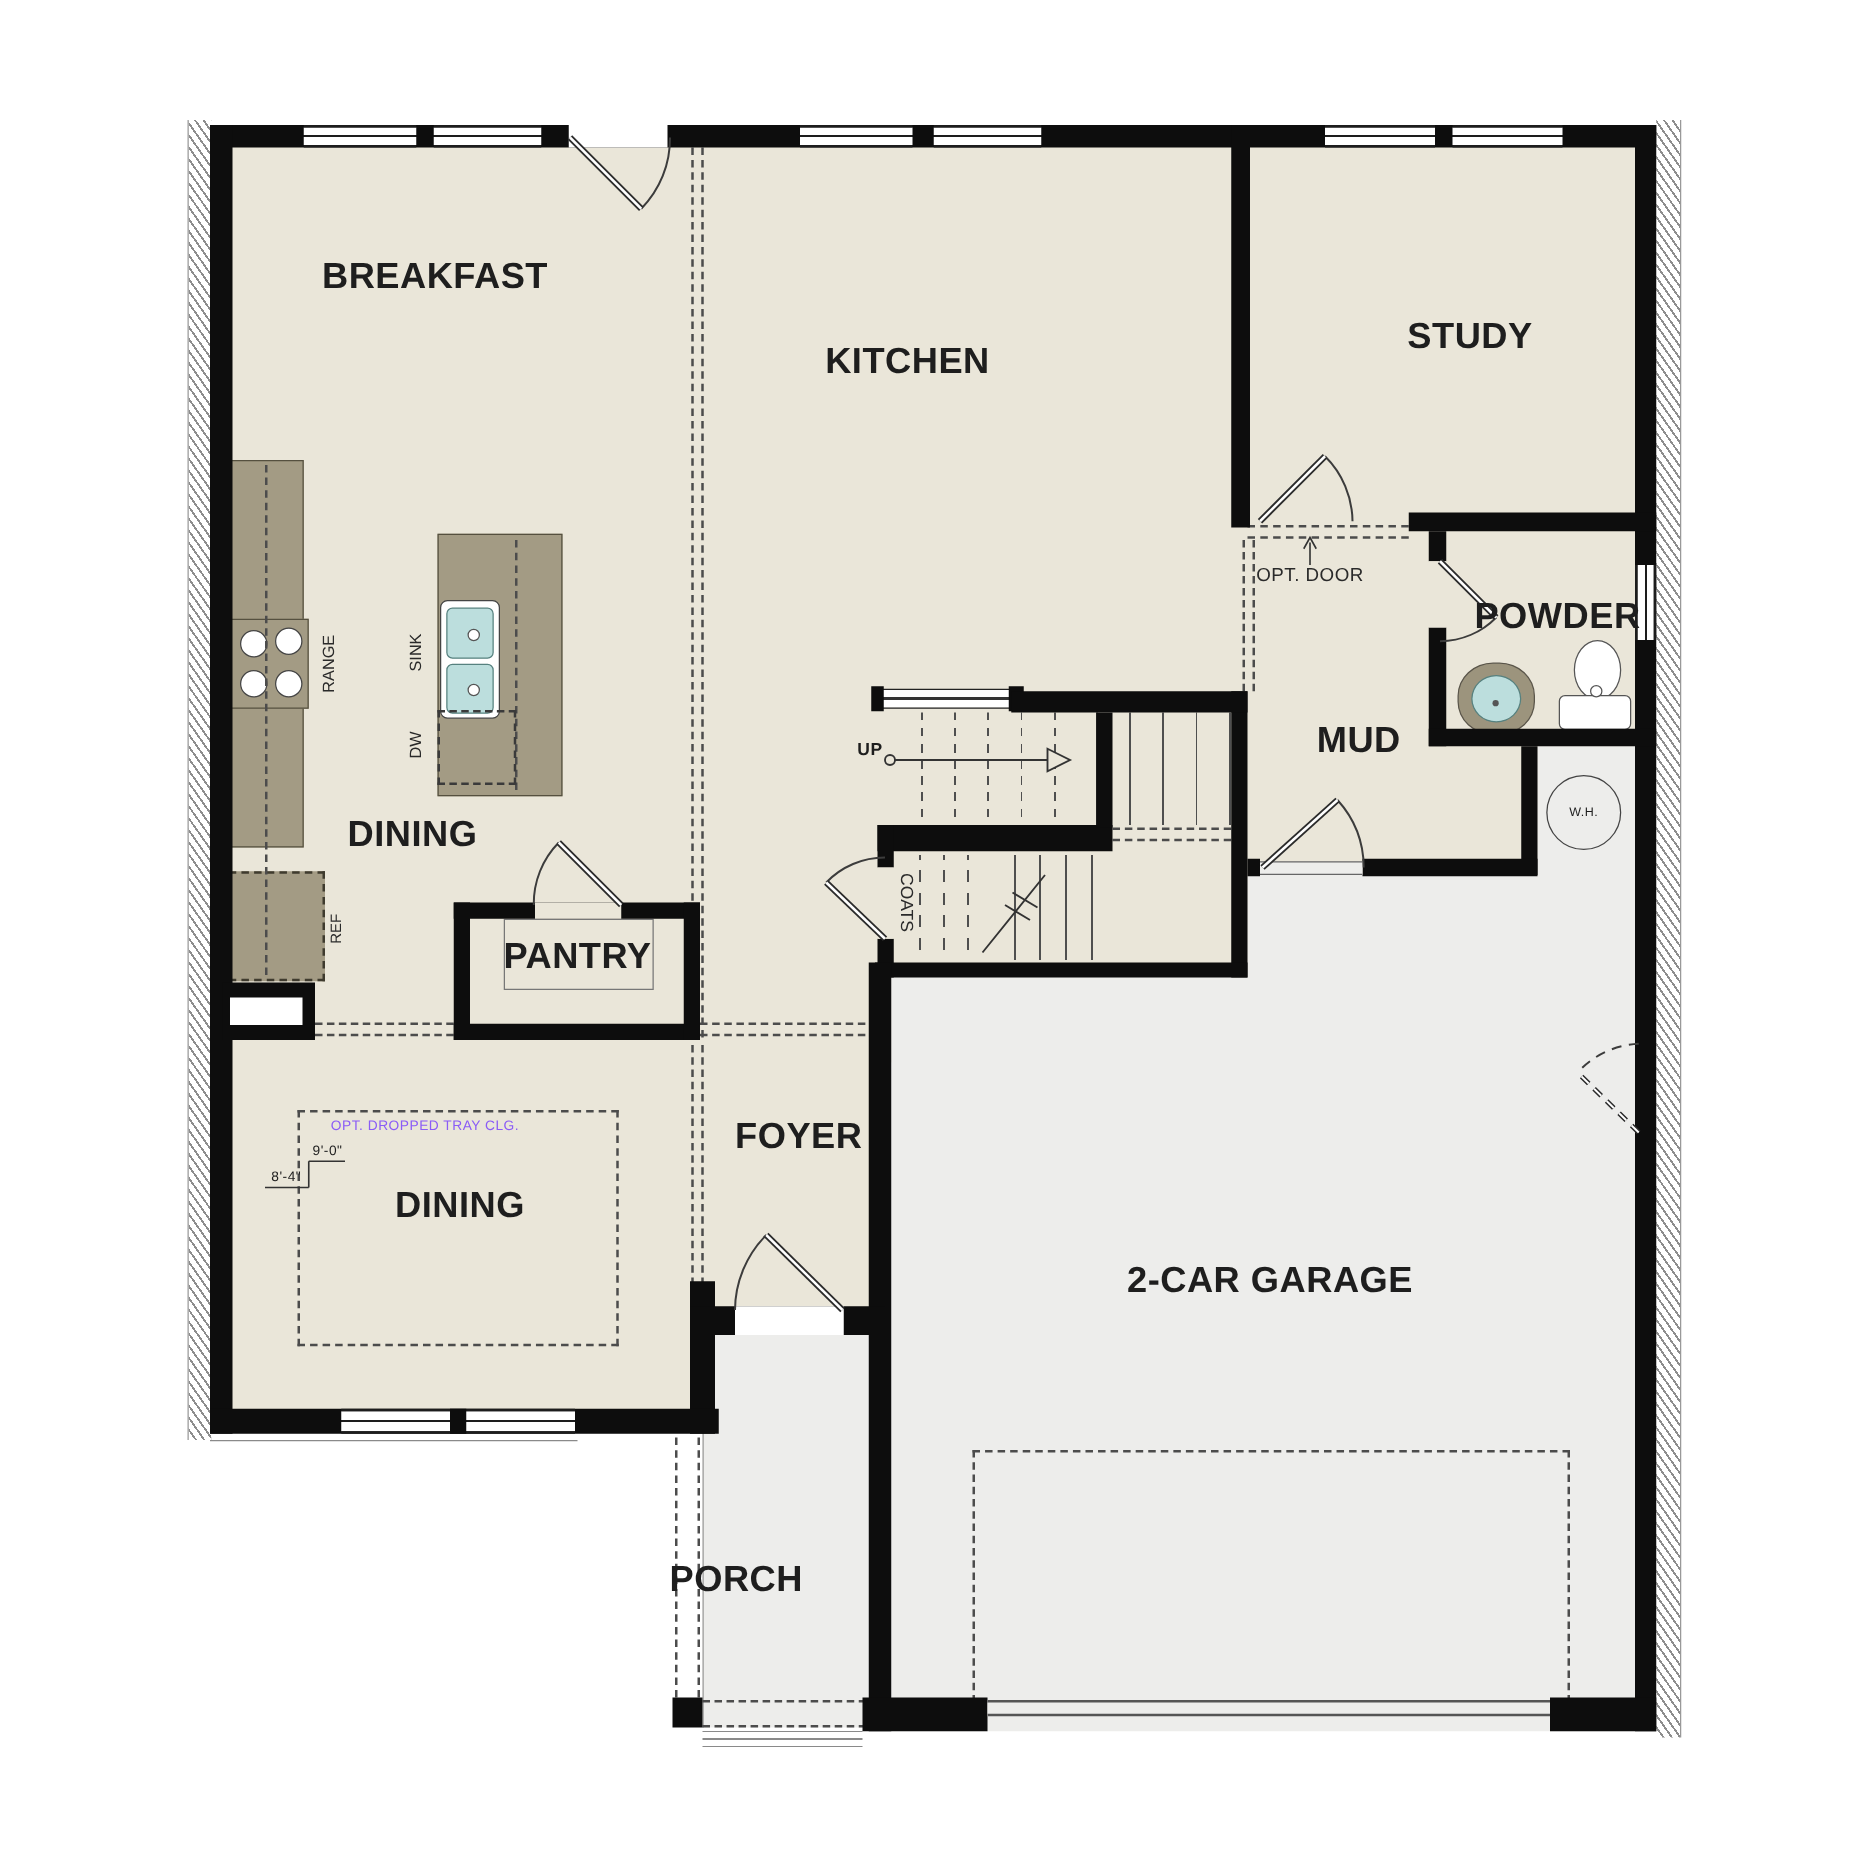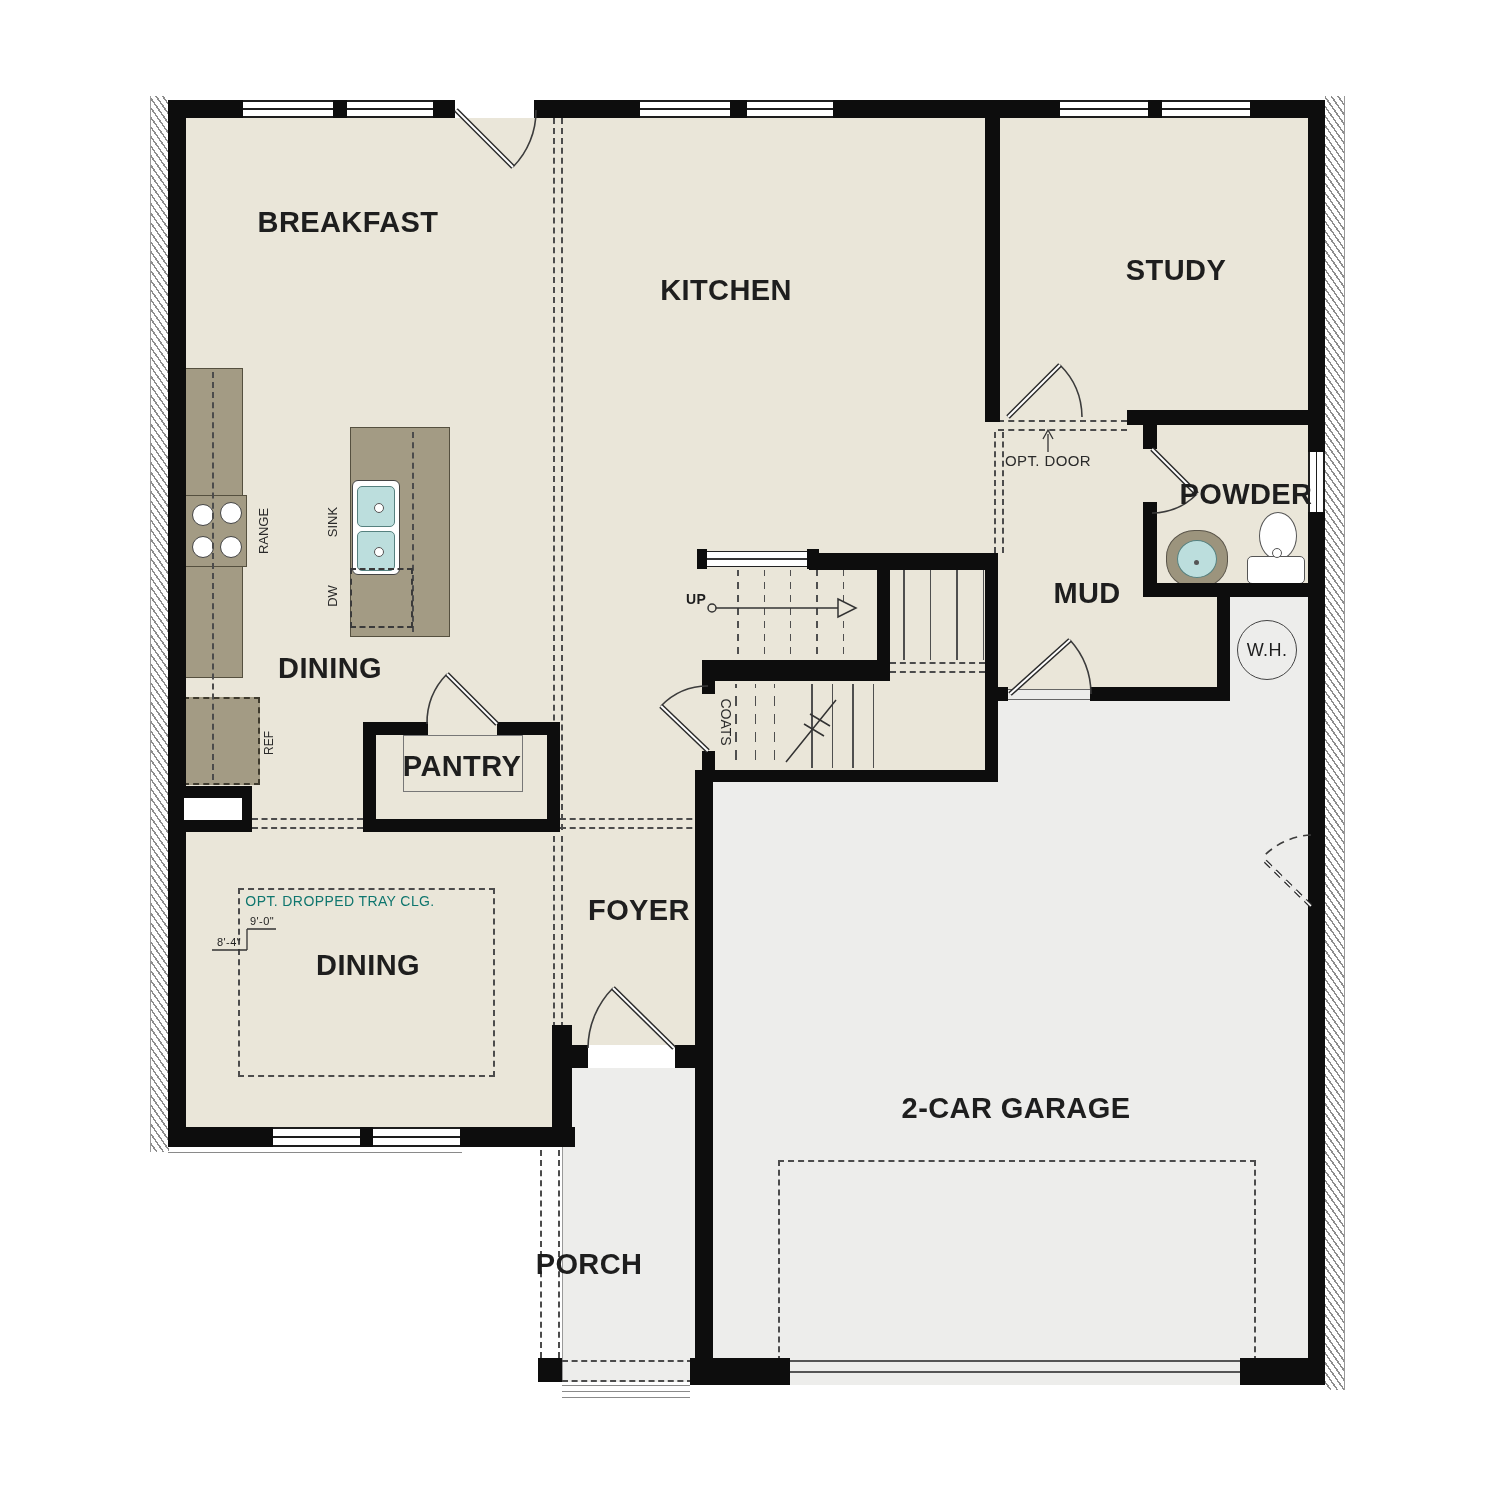--- a/index.html
+++ b/index.html
@@ -227,27 +227,27 @@
 
   <div class="lbl room" style="left:348px;top:222px;">BREAKFAST</div>
   <div class="lbl room" style="left:726px;top:290px;">KITCHEN</div>
   <div class="lbl room" style="left:1176px;top:270px;">STUDY</div>
   <div class="lbl room" style="left:330px;top:668px;">DINING</div>
   <div class="lbl room" style="left:462px;top:766px;">PANTRY</div>
   <div class="lbl room" style="left:368px;top:965px;">DINING</div>
   <div class="lbl room" style="left:639px;top:910px;">FOYER</div>
   <div class="lbl room" style="left:1087px;top:593px;">MUD</div>
   <div class="lbl room" style="left:1246px;top:494px;">POWDER</div>
-  <div class="lbl room" style="left:1016px;top:1108px;text-align:right;">2-CAR GARAGE</div>
+  <div class="lbl room" style="left:1016px;top:1025px;text-align:right;">2-CAR GARAGE</div>
   <div class="lbl room" style="left:589px;top:1264px;">PORCH</div>
 
   <div class="lbl" style="left:696px;top:599px;font-size:14px;">UP</div>
-  <div class="lbl" style="left:1267px;top:650px;font-size:18px;font-weight:normal;">W.H.</div>
+  <div class="lbl" style="left:1267px;top:650px;font-size:10px;font-weight:normal;">W.H.</div>
   <div class="lbl" style="left:1048px;top:460px;font-size:15px;font-weight:normal;color:#2a2a2a;">OPT. DOOR</div>
-  <div class="lbl" style="left:340px;top:901px;font-size:14px;font-weight:normal;color:#0f766e;">OPT. DROPPED TRAY CLG.</div>
+  <div class="lbl" style="left:340px;top:901px;font-size:11px;font-weight:normal;color:#8b5cf6;">OPT. DROPPED TRAY CLG.</div>
   <div class="lbl" style="left:262px;top:921px;font-size:11px;font-weight:normal;">9'-0"</div>
   <div class="lbl" style="left:229px;top:942px;font-size:11px;font-weight:normal;">8'-4"</div>
 
   <div class="vlbl2" style="left:726px;top:722px;font-size:14px;font-weight:normal;">COATS</div>
   <div class="vlbl" style="left:263px;top:531px;font-size:13px;font-weight:normal;">RANGE</div>
   <div class="vlbl" style="left:332px;top:522px;font-size:13px;font-weight:normal;">SINK</div>
   <div class="vlbl" style="left:332px;top:596px;font-size:13px;font-weight:normal;">DW</div>
   <div class="vlbl" style="left:269px;top:743px;font-size:12px;font-weight:normal;">REF</div>
 
 </div>

